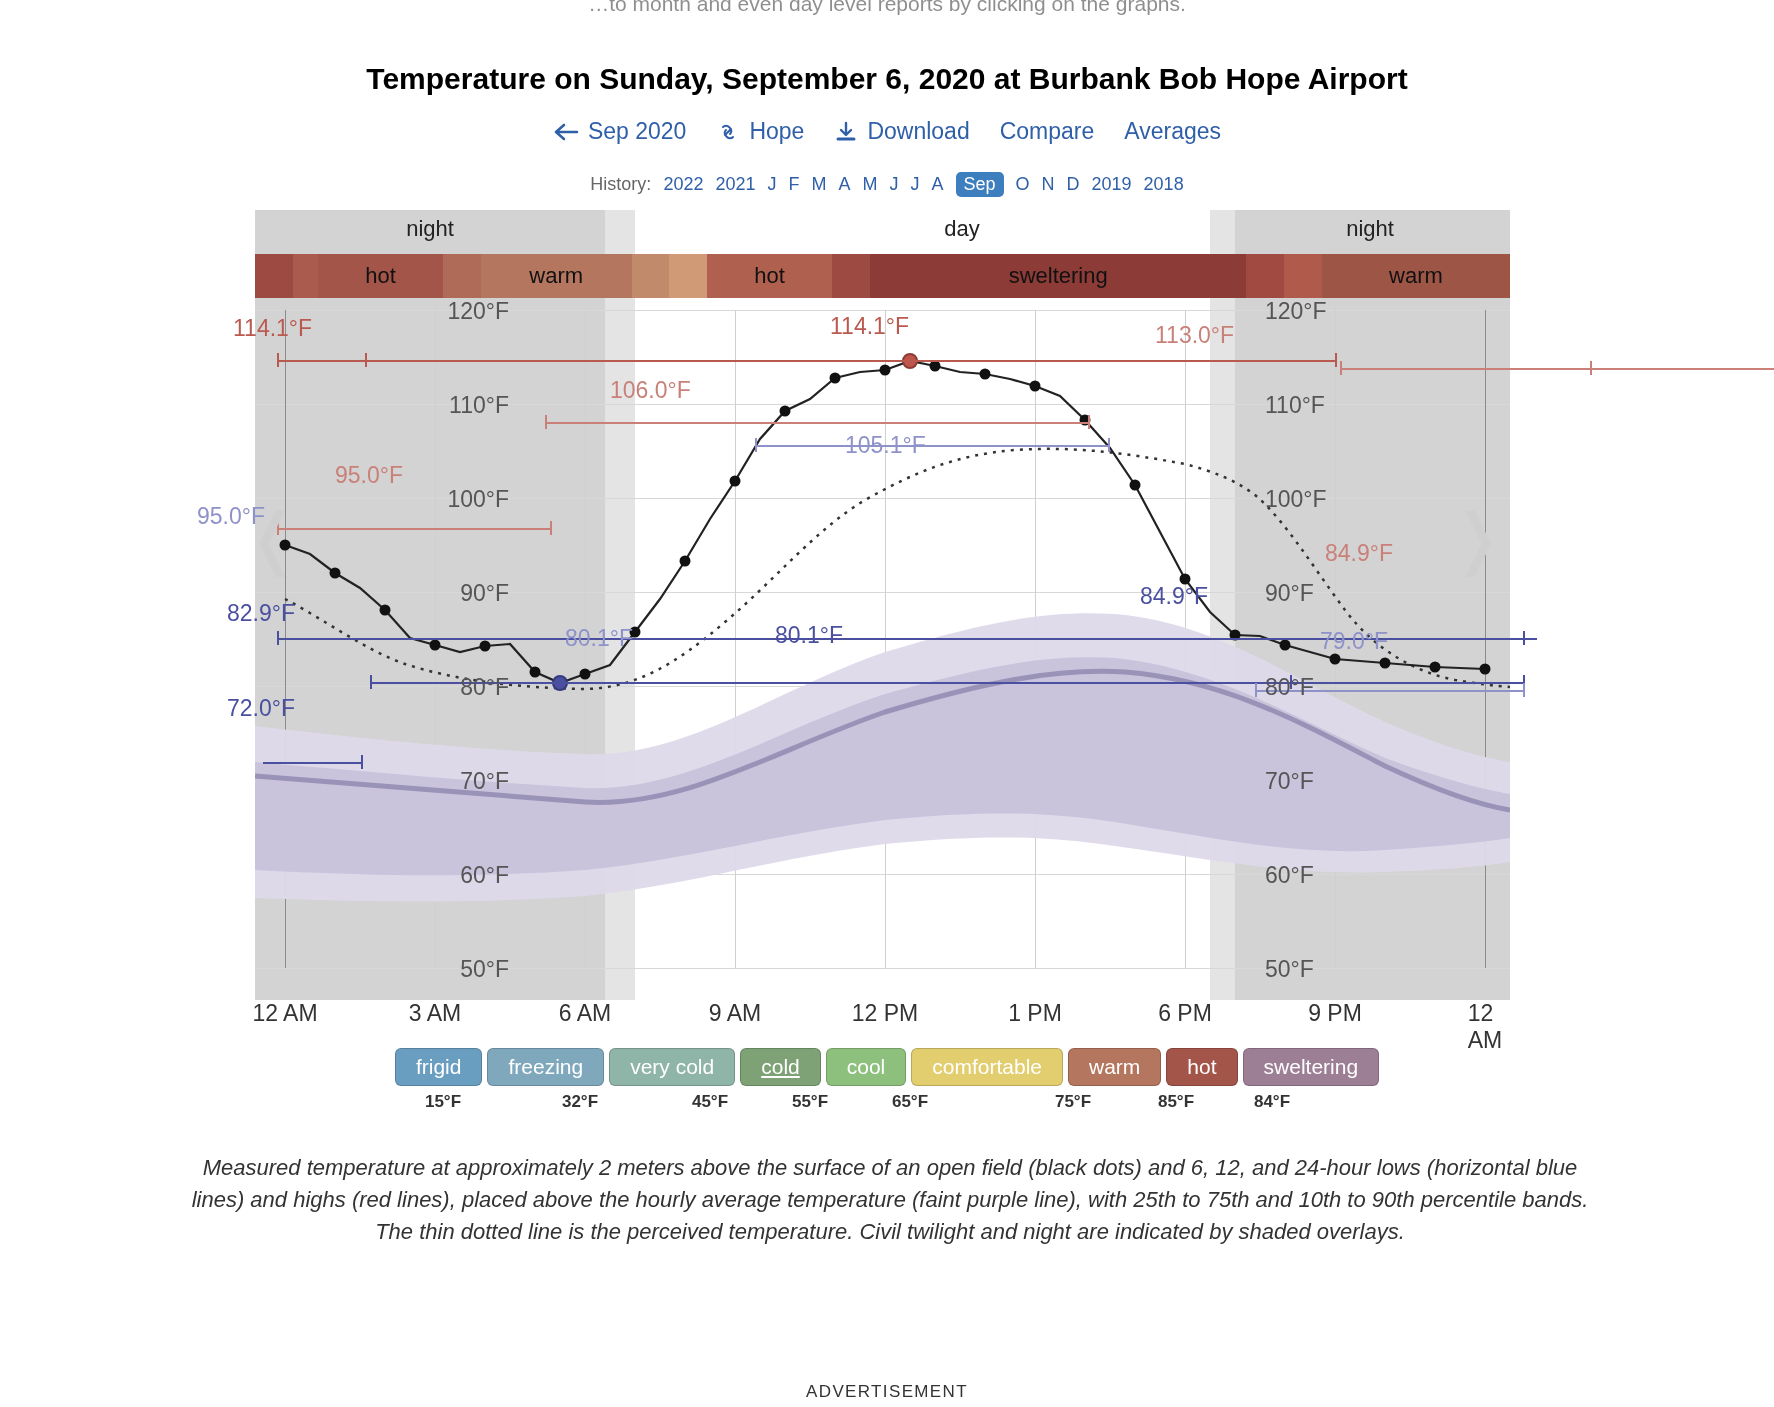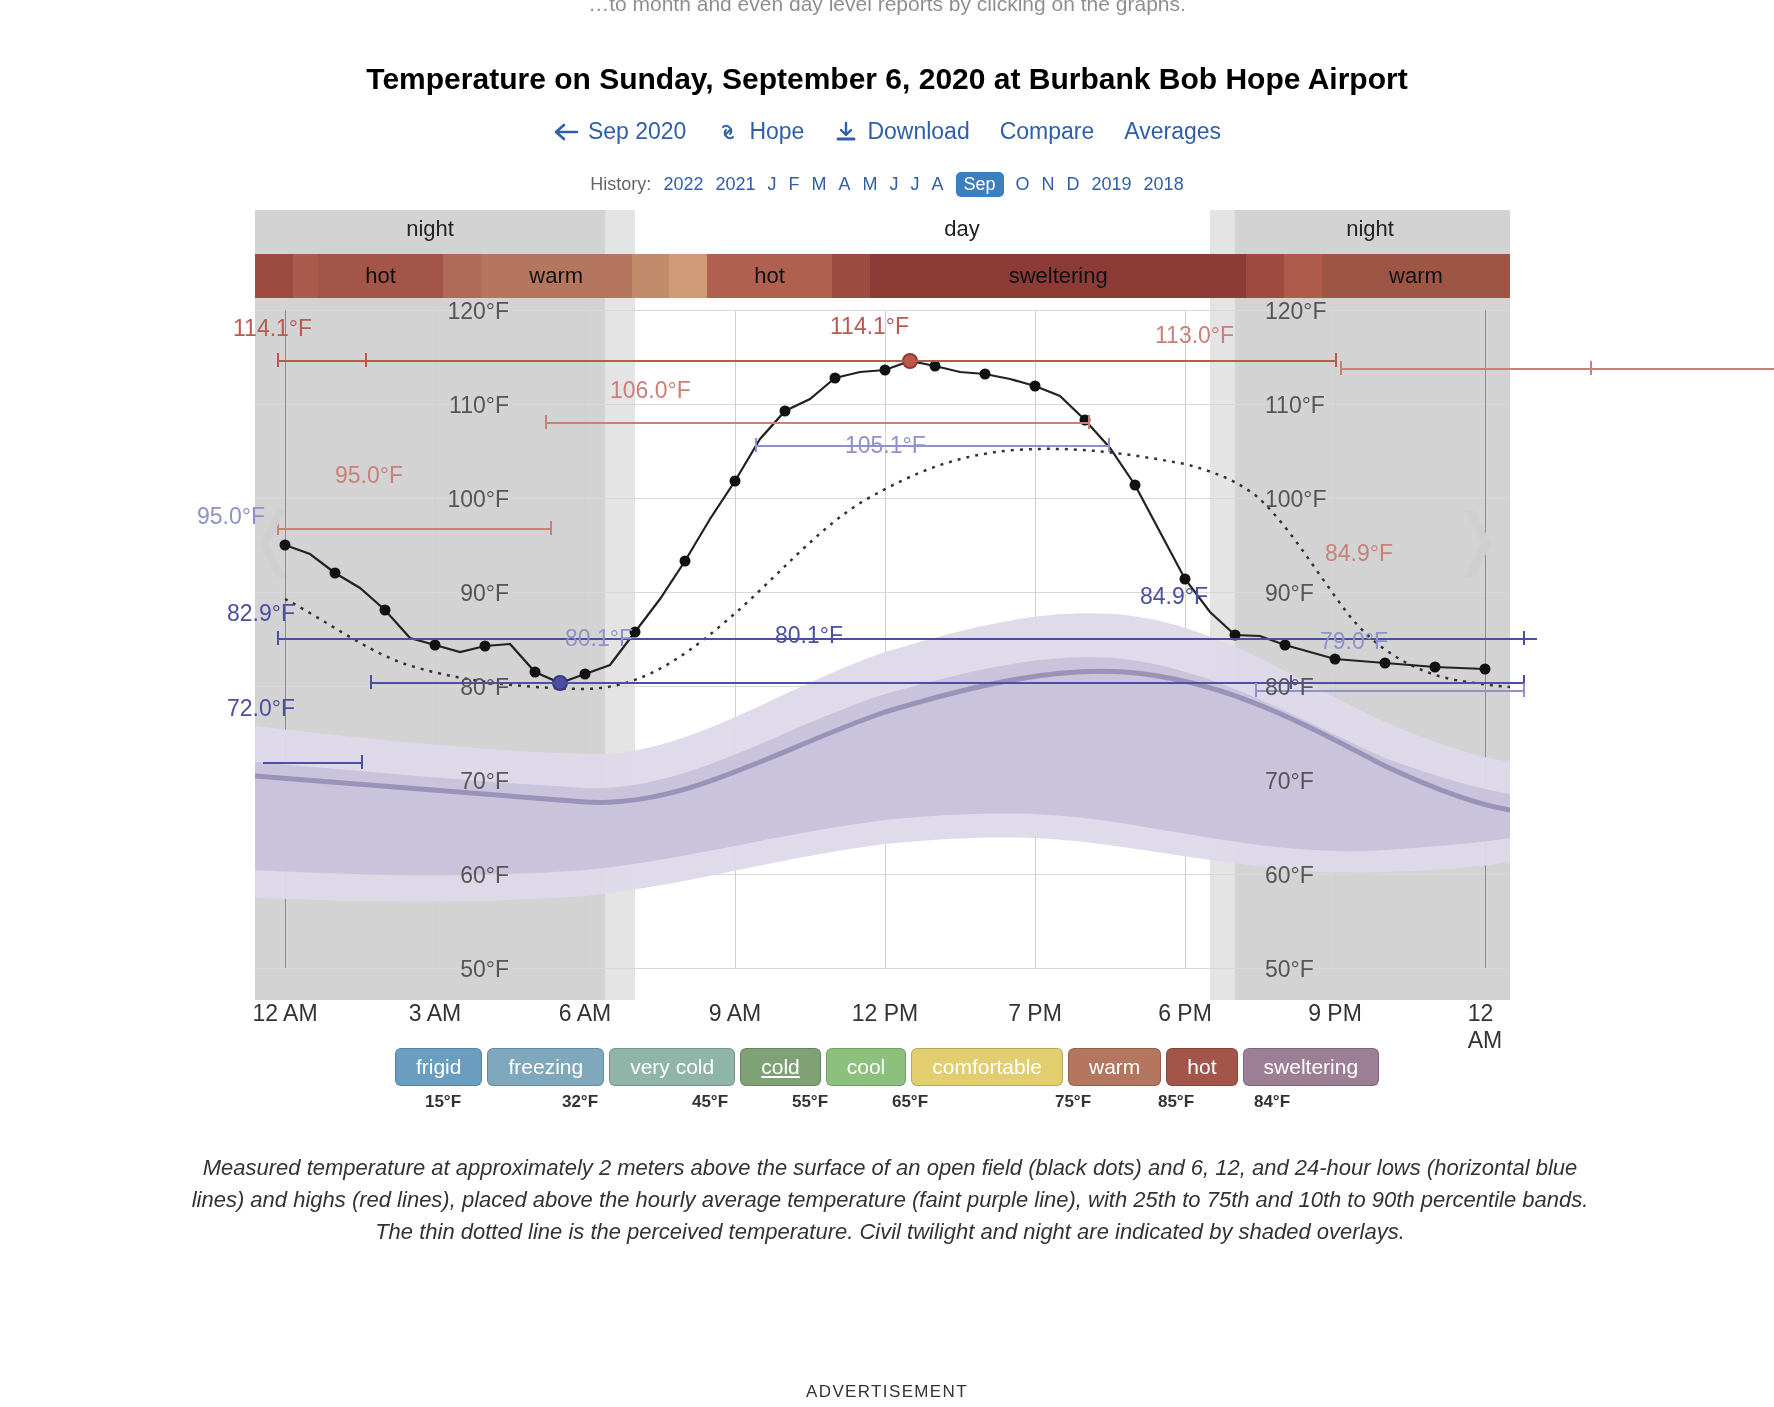--- a/index.html
+++ b/index.html
@@ -300,21 +300,21 @@
   <div class="axis-right" style="top:768px;">70°F</div>
   <div class="axis-right" style="top:862px;">60°F</div>
   <div class="axis-right" style="top:956px;">50°F</div>
 
   <div class="xaxis">
     <span style="left:30px;">12 AM</span>
     <span style="left:180px;">3 AM</span>
     <span style="left:330px;">6 AM</span>
     <span style="left:480px;">9 AM</span>
     <span style="left:630px;">12 PM</span>
-    <span style="left:780px;">7 PM</span>
+    <span style="left:780px;">1 PM</span>
     <span style="left:930px;">6 PM</span>
     <span style="left:1080px;">9 PM</span>
     <span style="left:1230px;">12 AM</span>
   </div>
 
   <div class="legend">
     <span style="background:#6a9ec0;">frigid</span>
     <span style="background:#7fa8bd;">freezing</span>
     <span style="background:#8fb4a8;">very cold</span>
     <span style="background:#7ea276;text-decoration:underline;">cold</span>

